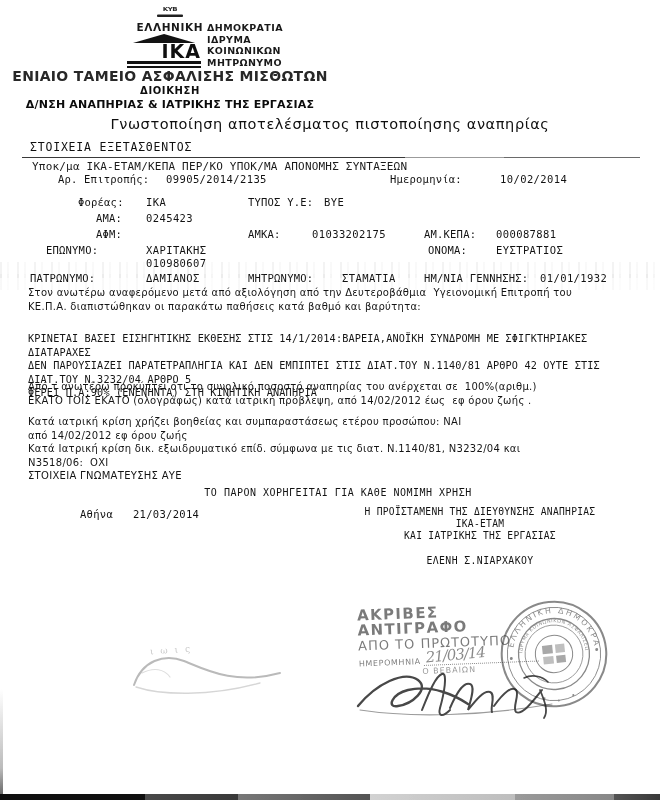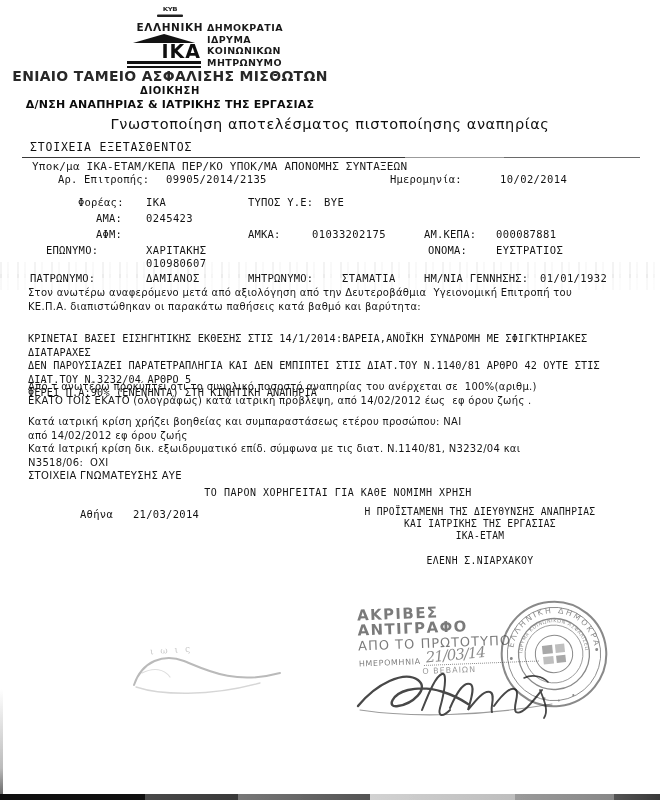--- a/index.html
+++ b/index.html
@@ -438,22 +438,22 @@
   <div class="legal-note">ΤΟ ΠΑΡΟΝ ΧΟΡΗΓΕΙΤΑΙ ΓΙΑ ΚΑΘΕ ΝΟΜΙΜΗ ΧΡΗΣΗ</div>
 
   <div class="city-date">
     <span>Αθήνα</span>
     &nbsp;
     <span>21/03/2014</span>
   </div>
 
   <div class="sign-block">
     <div>Η ΠΡΟΪΣΤΑΜΕΝΗ ΤΗΣ ΔΙΕΥΘΥΝΣΗΣ ΑΝΑΠΗΡΙΑΣ</div>
+    <div>ΙΚΑ-ΕΤΑΜ</div>
     <div>ΚΑΙ ΙΑΤΡΙΚΗΣ ΤΗΣ ΕΡΓΑΣΙΑΣ</div>
-    <div>ΙΚΑ-ΕΤΑΜ</div>
   </div>
 
   <div class="signer-name">ΕΛΕΝΗ Σ.ΝΙΑΡΧΑΚΟΥ</div>
 
   <div class="copy-stamp">
     <div class="cs-l1">ΑΚΡΙΒΕΣ ΑΝΤΙΓΡΑΦΟ</div>
     <div class="cs-l2">ΑΠΟ ΤΟ ΠΡΩΤΟΤΥΠΟ</div>
     <div class="cs-l3">
       <span>ΗΜΕΡΟΜΗΝΙΑ</span>
       <span class="cs-dateline">

